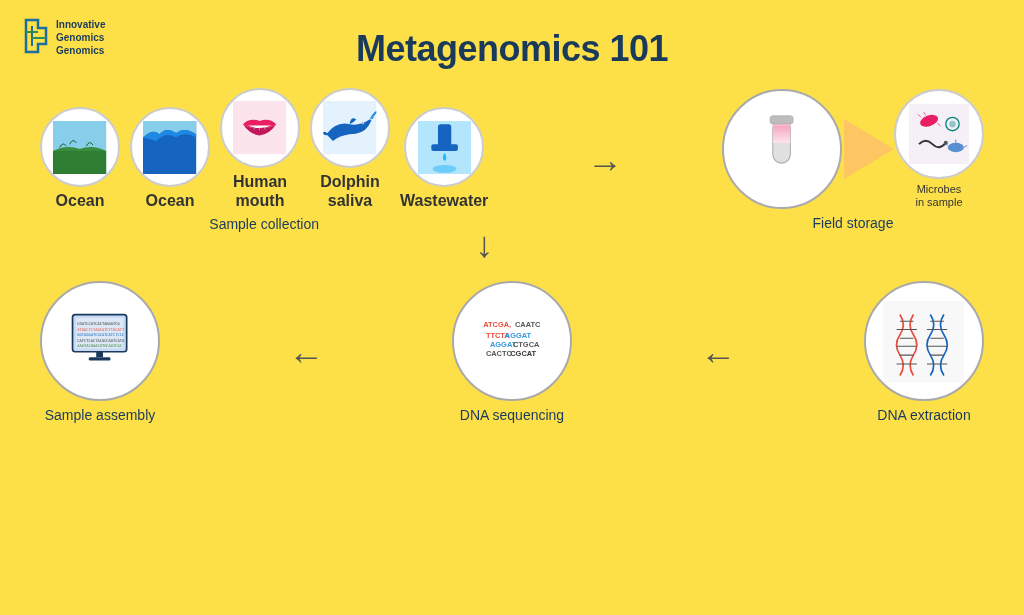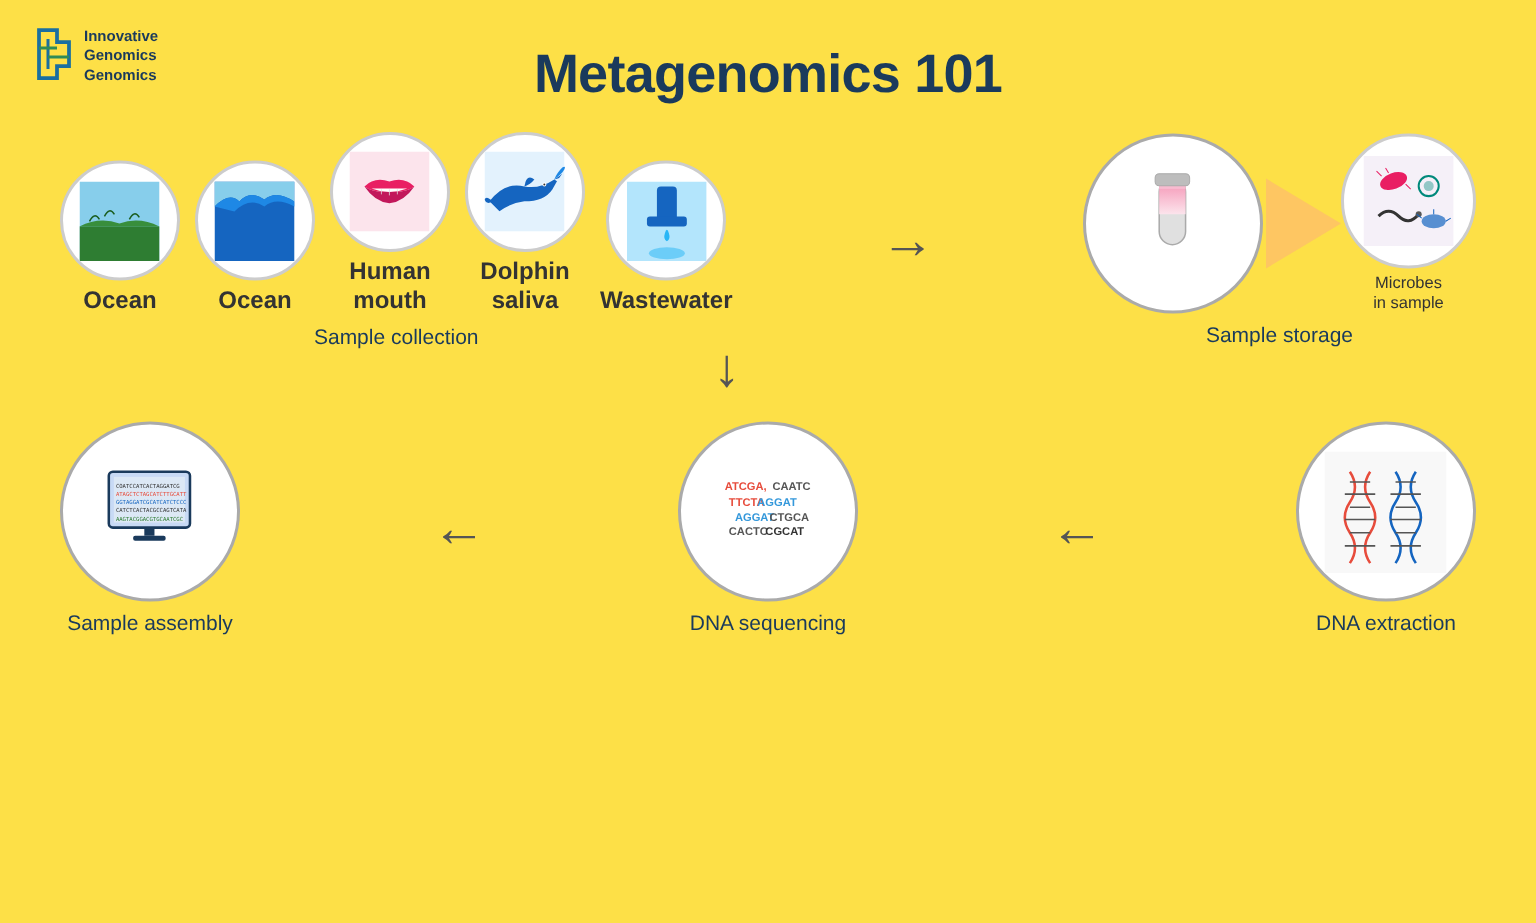--- a/index.html
+++ b/index.html
@@ -349,21 +349,21 @@
                   <ellipse cx="70" cy="65" rx="12" ry="7" fill="#1565c0" opacity="0.7"></ellipse>
                   <line x1="58" y1="62" x2="53" y2="58" stroke="#1565c0" stroke-width="1"></line>
                   <line x1="82" y1="65" x2="87" y2="62" stroke="#1565c0" stroke-width="1"></line>
                   <line x1="70" y1="58" x2="70" y2="53" stroke="#1565c0" stroke-width="1"></line>
                 </svg>
               </div>
               <div class="microbes-label">Microbes<br>in sample</div>
             </div>
           </div>
         </div>
-        <div class="section-title">Sample storage</div>
+        <div class="section-title">Field storage</div>
       </div>
 
     </div>
 
     <div class="down-arrow-area">
       <div class="arrow-down">↓</div>
     </div>
 
     <div class="row2">
 

